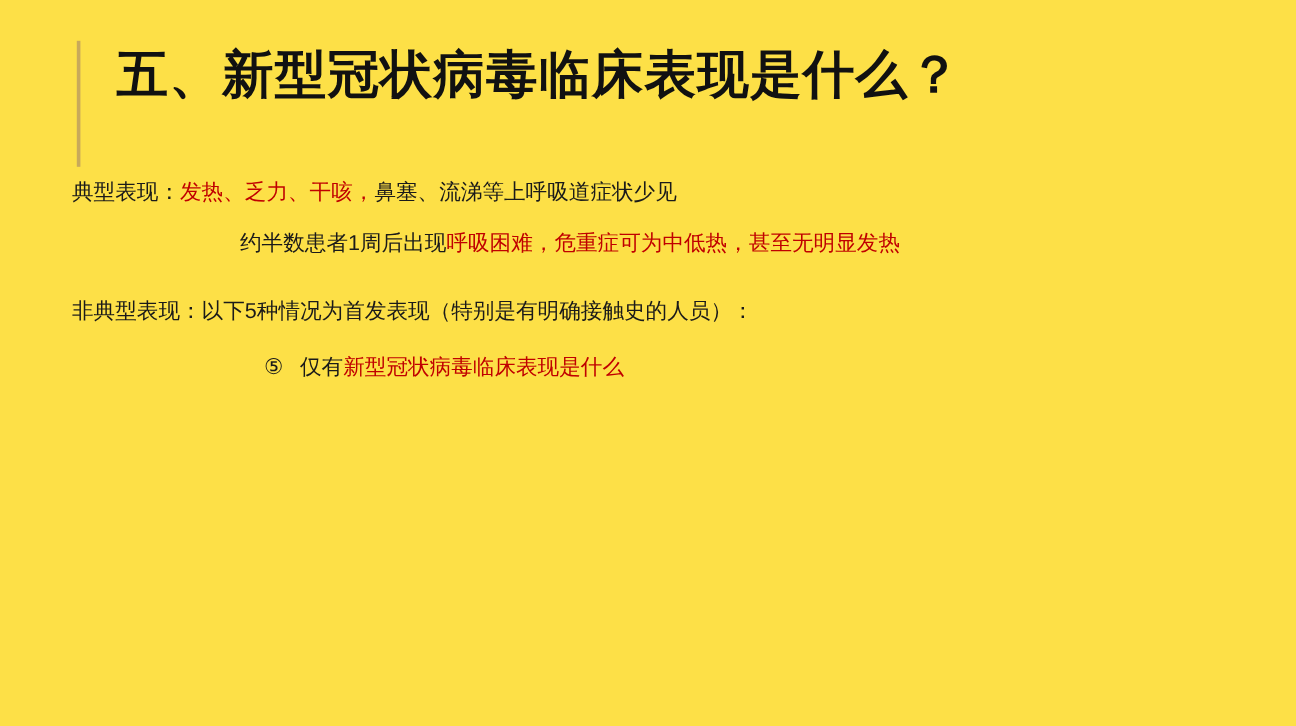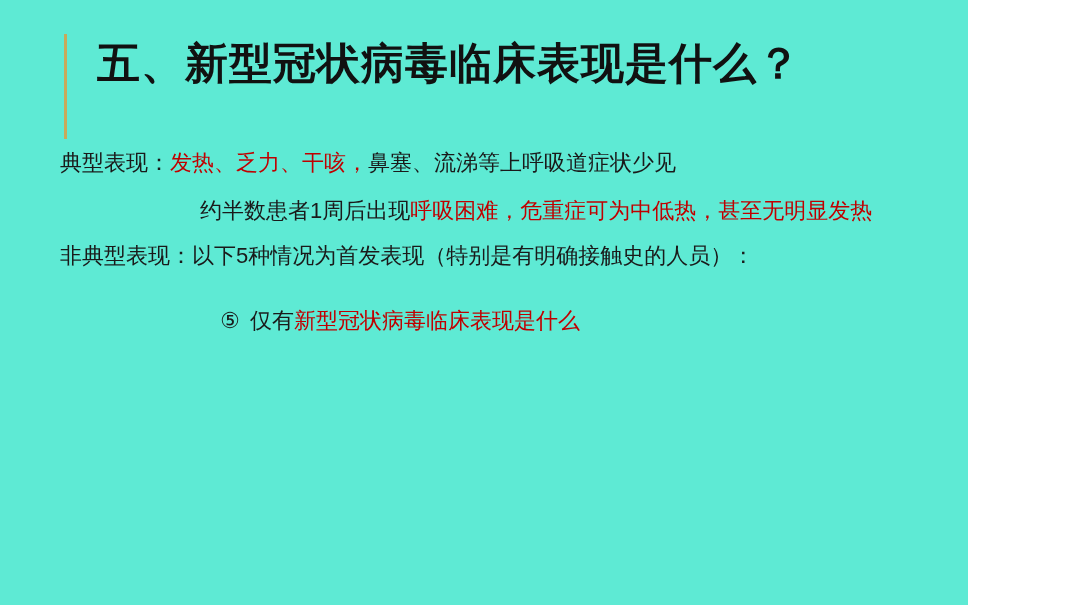--- a/index.html
+++ b/index.html
@@ -9,23 +9,23 @@
   }
   body {
     width: 1080px;
     height: 605px;
     overflow: hidden;
     font-family: "Liberation Sans", "DejaVu Sans", sans-serif;
     color: #1a1a1a;
   }
   .slide {
     position: relative;
-    width: 968px;
+    width: 1080px;
     height: 605px;
-    background: #5eead4;
+    background: #fde047;
   }
 
   
   .title-wrap {
     position: absolute;
     left: 64px;
     top: 34px;
     display: flex;
     align-items: stretch;
   }
@@ -44,41 +44,41 @@
     padding-top: 4px;
     white-space: nowrap;
   }
 
   
   .body {
     position: absolute;
     left: 60px;
     top: 148px;
     width: 1000px;
-    font-size: 22px;
+    font-size: 18px;
     line-height: 1.35;
     color: #1a1a1a;
   }
   .line {
     display: block;
     white-space: nowrap;
     margin-bottom: 14px;
   }
   .label {
     color: #1a1a1a;
   }
   .red {
     color: #c00000;
   }
   .indent-1 { padding-left: 140px; }
   .indent-2 { padding-left: 160px; }
 
   .row-1 { margin-bottom: 18px; }
-  .row-2 { margin-bottom: 16px; }
-  .row-3 { margin-bottom: 35px; }
+  .row-2 { margin-bottom: 32px; }
+  .row-3 { margin-bottom: 23px; }
   .row-item { margin-bottom: 26px; }
   .row-item-last { margin-bottom: 0; }
 
   .num {
     display: inline-block;
     min-width: 30px;
   }
 </style>
 </head>
 <body>

